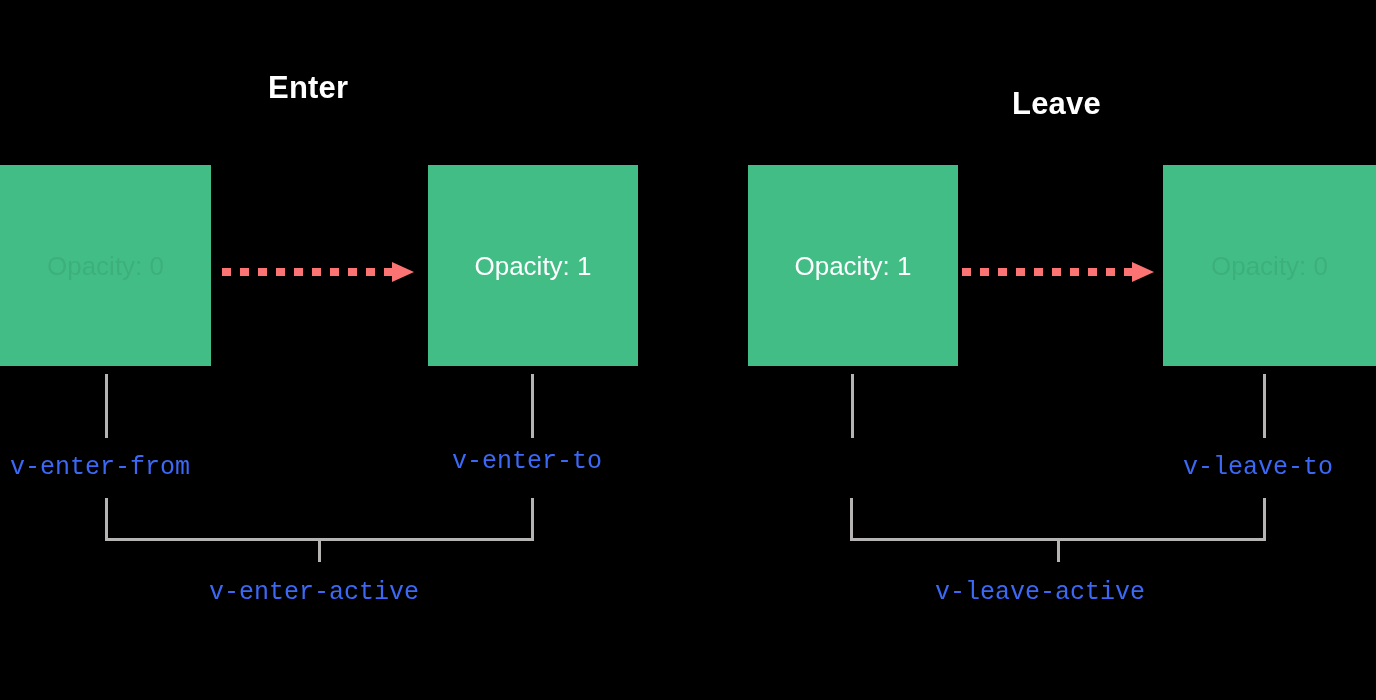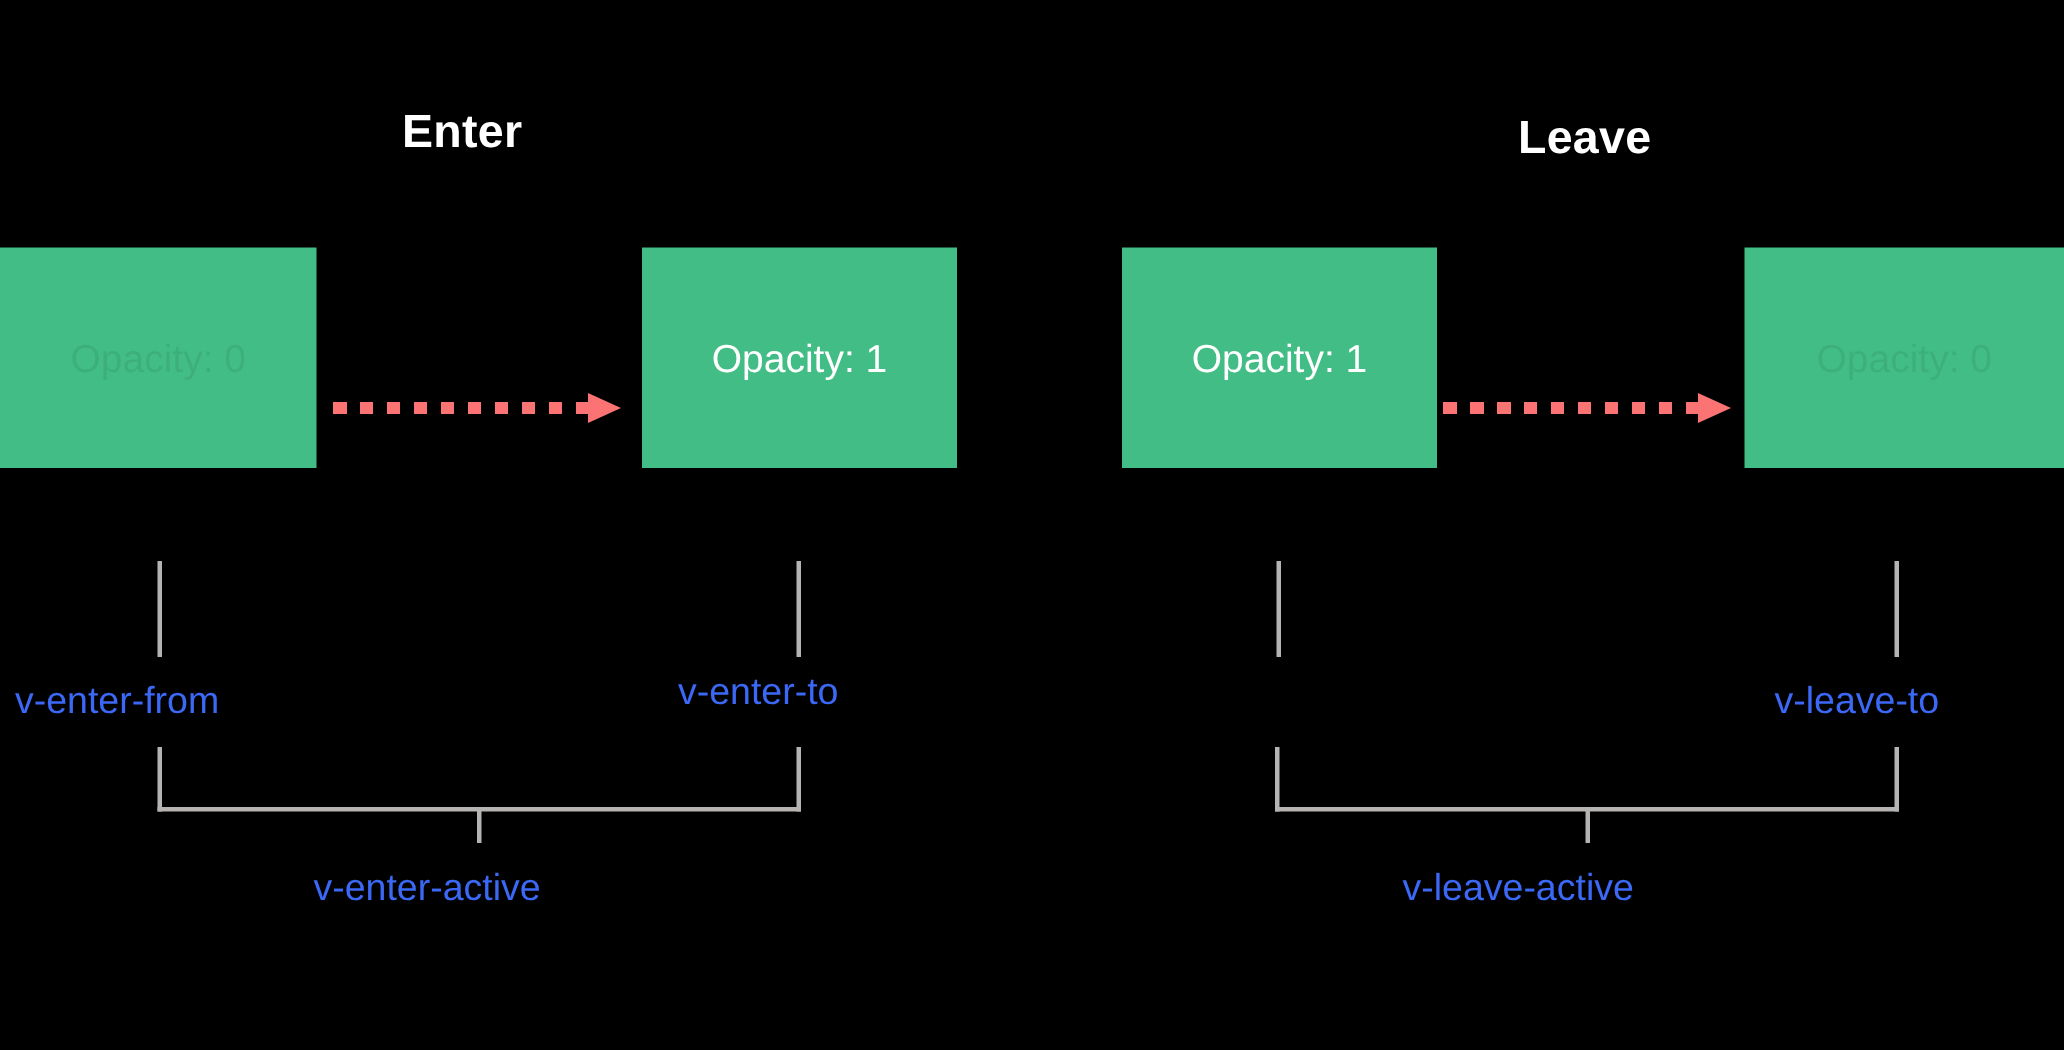--- a/index.html
+++ b/index.html
@@ -23,27 +23,27 @@
     position: absolute;
     font-family: "Liberation Sans", sans-serif;
     font-size: 31px;
     font-weight: bold;
     color: #ffffff;
     letter-spacing: 0.2px;
     white-space: nowrap;
     line-height: 1;
   }
   .section-title.enter { left: 268px; top: 72px; }
-  .section-title.leave { left: 1012px; top: 76px; }
+  .section-title.leave { left: 1012px; top: 88px; }
 
   
   .state-box {
     position: absolute;
     top: 165px;
-    height: 147px;
+    height: 201px;
     background: #42bd85;
     display: flex;
     align-items: center;
     justify-content: center;
   }
   .state-box .box-label {
     font-family: "Liberation Sans", sans-serif;
     font-size: 26px;
     line-height: 1;
     color: #ffffff;
@@ -101,21 +101,21 @@
     background: #b6b4b2;
   }
   #stem-enter-from { left: 105px;  top: 374px; height: 64px; }
   #stem-enter-to   { left: 531px;  top: 374px; height: 64px; }
   #stem-leave-from { left: 851px;  top: 374px; height: 64px; }
   #stem-leave-to   { left: 1263px; top: 374px; height: 64px; }
 
   
   .class-label {
     position: absolute;
-    font-family: Liberation Sans, sans-serif;
+    font-family: Liberation Mono, monospace;
     font-size: 25px;
     line-height: 1;
     color: #3b68f5;
     white-space: nowrap;
   }
   #label-enter-from { left: 10px;  top: 455px; }
   #label-enter-to   { left: 452px; top: 449px; }
   #label-leave-from { left: 755px; top: 455px; }
   #label-leave-to   { left: 1183px;top: 455px; }
 

